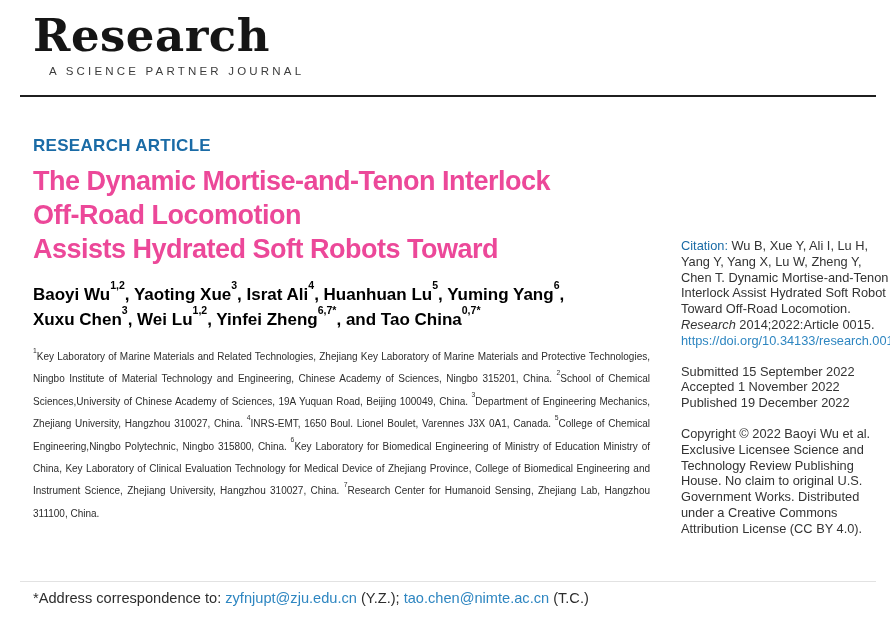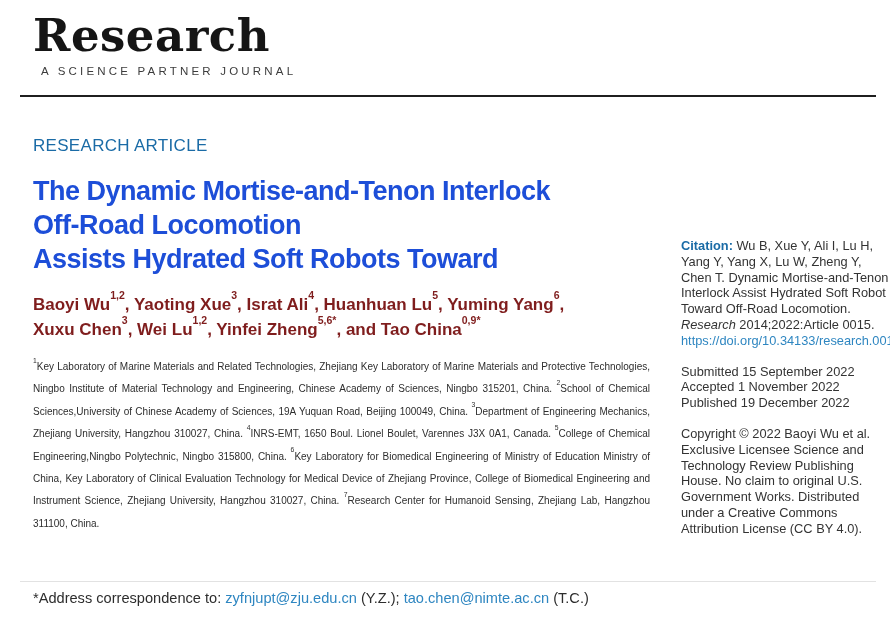--- a/index.html
+++ b/index.html
@@ -2,40 +2,40 @@
 <html><head>
 <meta charset="utf-8">
 <style>
   * { margin: 0; padding: 0; box-sizing: border-box; }
   html, body { width: 890px; height: 621px; background: #ffffff; overflow: hidden; }
   body { font-family: "Liberation Sans", sans-serif; color: #2d2d2d; position: relative; }
 
   
   .masthead { position: absolute; left: 33px; top: 10px; }
   .logo { font-family: "DejaVu Serif", serif; font-weight: bold; font-size: 45px; line-height: 52px; color: #151515; letter-spacing: 0.5px; }
-  .tagline { font-size: 11.5px; letter-spacing: 3.2px; color: #3c3c3c; margin-top: 3px; margin-left: 8px; text-align: center; }
+  .tagline { font-size: 11.5px; letter-spacing: 3.2px; color: #3c3c3c; margin-top: 3px; margin-left: 16px; text-align: center; }
   .header-rule { position: absolute; left: 20px; right: 14px; top: 95px; height: 0; border-top: 2.5px solid #1f1f1f; }
 
   
   .main-col { position: absolute; left: 33px; top: 136px; width: 617px; }
-  .kicker { font-size: 17px; font-weight: normal; color: #1a6ba6; letter-spacing: 0.3px; margin-bottom: 18px; }
-  .title { font-size: 27px; font-weight: bold; color: #1d4ed8; line-height: 34px; letter-spacing: -0.5px; white-space: nowrap; }
-  .authors { margin-top: 16px; font-size: 17px; font-weight: bold; color: #7f1d1d; line-height: 25px; }
+  .kicker { font-size: 17px; font-weight: bold; color: #1a6ba6; letter-spacing: 0.3px; margin-bottom: 8px; }
+  .title { font-size: 27px; font-weight: bold; color: #ec4899; line-height: 34px; letter-spacing: -0.5px; white-space: nowrap; }
+  .authors { margin-top: 16px; font-size: 17px; font-weight: bold; color: #000000; line-height: 25px; }
   .authors sup, .affils sup { font-size: 62%; position: relative; top: -0.45em; line-height: 0; }
   .affils { margin-top: 14px; font-size: 10px; line-height: 22.4px; color: #2d2d2d; text-align: justify; }
   .affils sup { font-size: 68%; }
 
   .footer-rule { position: absolute; left: 20px; right: 14px; top: 581px; border-top: 1px solid #e2e2e2; }
   .correspondence { position: absolute; left: 33px; top: 590px; font-size: 14.6px; color: #2d2d2d; white-space: nowrap; text-align: right; }
   a.link { color: #2e86c1; text-decoration: none; cursor: pointer; }
 
   
   .sidebar { position: absolute; left: 681px; top: 238px; width: 212px; font-size: 12.8px; line-height: 15.8px; color: #333333; }
   .sidebar .block { margin-bottom: 15px; }
-  .cite-label { font-weight: bold; color: #1a6ba6; }
+  .cite-label { font-weight: normal; color: #1a6ba6; }
   .journal-italic { font-style: italic; }
 </style>
 </head>
 <body>
 
 <div class="masthead">
   <div class="logo">Research</div>
   <div class="tagline">A SCIENCE PARTNER JOURNAL</div>
 </div>
 <div class="header-rule"></div>
@@ -47,21 +47,21 @@
     <div>The Dynamic Mortise-and-Tenon Interlock</div>
     <div>Off-Road Locomotion</div>
     <div>Assists Hydrated Soft Robots Toward</div>
   </div>
 
   <div class="authors">
     <div>
       <span><span>Baoyi Wu</span><sup>1,2</sup><span>, </span></span><span><span>Yaoting Xue</span><sup>3</sup><span>, </span></span><span><span>Israt Ali</span><sup>4</sup><span>, </span></span><span><span>Huanhuan Lu</span><sup>5</sup><span>, </span></span><span><span>Yuming Yang</span><sup>6</sup><span>,</span></span>
     </div>
     <div>
-      <span><span>Xuxu Chen</span><sup>3</sup><span>, </span></span><span><span>Wei Lu</span><sup>1,2</sup><span>, </span></span><span><span>Yinfei Zheng</span><sup>5,6*</sup><span>, </span></span><span><span>and Tao China</span><sup>0,9*</sup><span></span></span>
+      <span><span>Xuxu Chen</span><sup>3</sup><span>, </span></span><span><span>Wei Lu</span><sup>1,2</sup><span>, </span></span><span><span>Yinfei Zheng</span><sup>6,7*</sup><span>, </span></span><span><span>and Tao China</span><sup>0,7*</sup><span></span></span>
     </div>
   </div>
 
   <div class="affils">
     <span><sup>1</sup><span>Key Laboratory of Marine Materials and Related Technologies, Zhejiang Key Laboratory of Marine Materials and Protective Technologies, Ningbo Institute of Material Technology and Engineering, Chinese Academy of Sciences, Ningbo 315201, China. </span></span><span><sup>2</sup><span>School of Chemical Sciences,University of Chinese Academy of Sciences, 19A Yuquan Road, Beijing 100049, China. </span></span><span><sup>3</sup><span>Department of Engineering Mechanics, Zhejiang University, Hangzhou 310027, China. </span></span><span><sup>4</sup><span>INRS-EMT, 1650 Boul. Lionel Boulet, Varennes J3X 0A1, Canada. </span></span><span><sup>5</sup><span>College of Chemical Engineering,Ningbo Polytechnic, Ningbo 315800, China. </span></span><span><sup>6</sup><span>Key Laboratory for Biomedical Engineering of Ministry of Education Ministry of China, Key Laboratory of Clinical Evaluation Technology for Medical Device of Zhejiang Province, College of Biomedical Engineering and Instrument Science, Zhejiang University, Hangzhou 310027, China. </span></span><span><sup>7</sup><span>Research Center for Humanoid Sensing, Zhejiang Lab, Hangzhou 311100, China.</span></span>
   </div>
 </div>
 
 <div class="footer-rule"></div>
 

